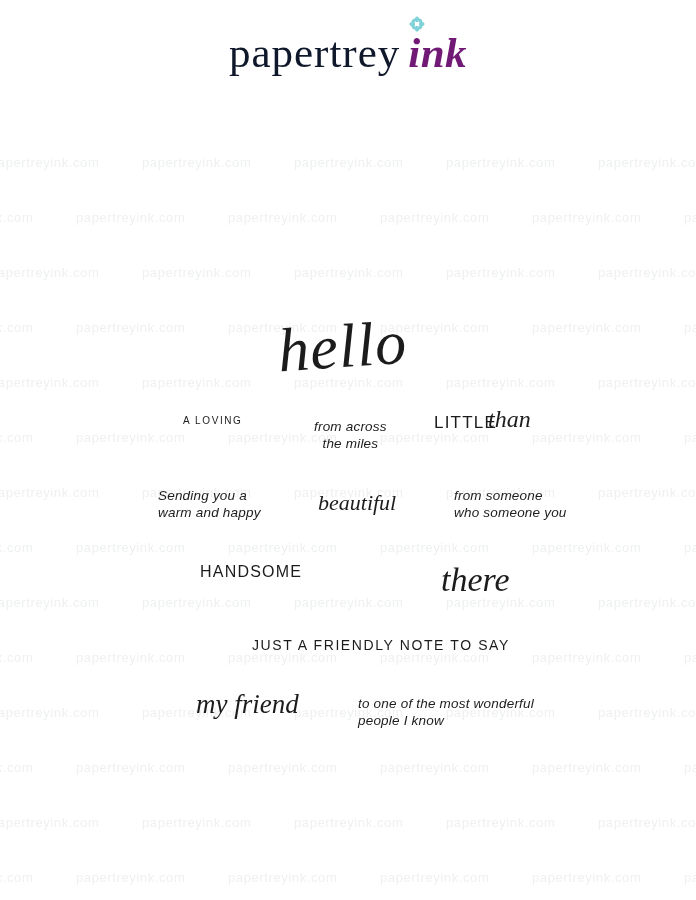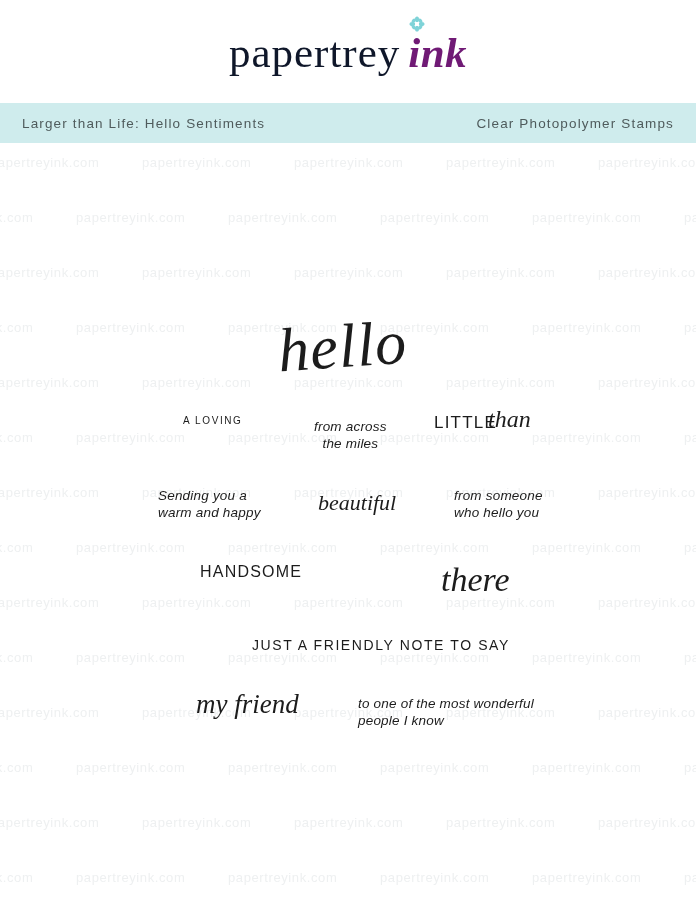--- a/index.html
+++ b/index.html
@@ -178,26 +178,20 @@
           <ellipse cx="5.9" cy="5.9" rx="3.1" ry="2.2" transform="rotate(-45 5.9 5.9)"></ellipse>
           <ellipse cx="14.1" cy="14.1" rx="3.1" ry="2.2" transform="rotate(-45 14.1 14.1)"></ellipse>
           <ellipse cx="14.1" cy="5.9" rx="3.1" ry="2.2" transform="rotate(45 14.1 5.9)"></ellipse>
           <ellipse cx="5.9" cy="14.1" rx="3.1" ry="2.2" transform="rotate(45 5.9 14.1)"></ellipse>
         </g>
         <circle cx="10" cy="10" r="2.4" fill="#ffffff"></circle>
       </svg>
     </div>
   </div>
 
-  <div class="banner">
-    <div class="banner-inner">
-      <div class="banner-left">Larger than Life: Hello Sentiments</div>
-      <div class="banner-right">Clear Photopolymer Stamps</div>
-    </div>
-  </div>
 
   <div class="watermarks" id="wm">
       <div class="wm-row" style="top: 12px; left: -10px; color: rgb(238, 240, 241);"><span>papertreyink.com</span><span>papertreyink.com</span><span>papertreyink.com</span><span>papertreyink.com</span><span>papertreyink.com</span></div>
       <div class="wm-row" style="top: 67px; left: -76px; color: rgb(238, 240, 241);"><span>papertreyink.com</span><span>papertreyink.com</span><span>papertreyink.com</span><span>papertreyink.com</span><span>papertreyink.com</span><span>papertreyink.com</span></div>
       <div class="wm-row" style="top: 122px; left: -10px; color: rgb(238, 240, 241);"><span>papertreyink.com</span><span>papertreyink.com</span><span>papertreyink.com</span><span>papertreyink.com</span><span>papertreyink.com</span></div>
       <div class="wm-row" style="top: 177px; left: -76px; color: rgb(238, 240, 241);"><span>papertreyink.com</span><span>papertreyink.com</span><span>papertreyink.com</span><span>papertreyink.com</span><span>papertreyink.com</span><span>papertreyink.com</span></div>
       <div class="wm-row" style="top: 232px; left: -10px; color: rgb(238, 240, 241);"><span>papertreyink.com</span><span>papertreyink.com</span><span>papertreyink.com</span><span>papertreyink.com</span><span>papertreyink.com</span></div>
       <div class="wm-row" style="top: 287px; left: -76px; color: rgb(238, 240, 241);"><span>papertreyink.com</span><span>papertreyink.com</span><span>papertreyink.com</span><span>papertreyink.com</span><span>papertreyink.com</span><span>papertreyink.com</span></div>
       <div class="wm-row" style="top: 342px; left: -10px; color: rgb(238, 240, 241);"><span>papertreyink.com</span><span>papertreyink.com</span><span>papertreyink.com</span><span>papertreyink.com</span><span>papertreyink.com</span></div>
       <div class="wm-row" style="top: 397px; left: -76px; color: rgb(238, 240, 241);"><span>papertreyink.com</span><span>papertreyink.com</span><span>papertreyink.com</span><span>papertreyink.com</span><span>papertreyink.com</span><span>papertreyink.com</span></div>
@@ -225,21 +219,21 @@
 
     <div class="stamp sans-small" style="left:158px; top:344px;">
       <div>Sending you a</div>
       <div>warm and happy</div>
     </div>
 
     <div class="stamp script" style="left:318px; top:347px; font-size:22px;">beautiful</div>
 
     <div class="stamp sans-small" style="left:454px; top:344px;">
       <div>from someone</div>
-      <div>who hello you</div>
+      <div>who someone you</div>
     </div>
 
     <div class="stamp bold-caps" style="left:200px; top:420px; font-size:16px;">HANDSOME</div>
 
     <div class="stamp script" style="left:441px; top:418px; font-size:34px;">there</div>
 
     <div class="stamp sans-caps" style="left:252px; top:494px; font-size:14px;">JUST A FRIENDLY NOTE TO SAY</div>
 
     <div class="stamp sans-small" style="left:358px; top:552px;">
       <div>to one of the most wonderful</div>

